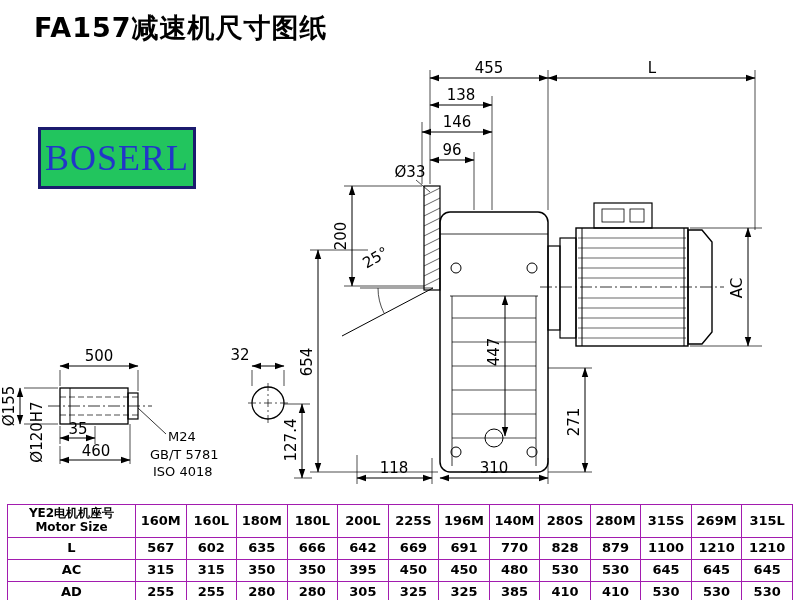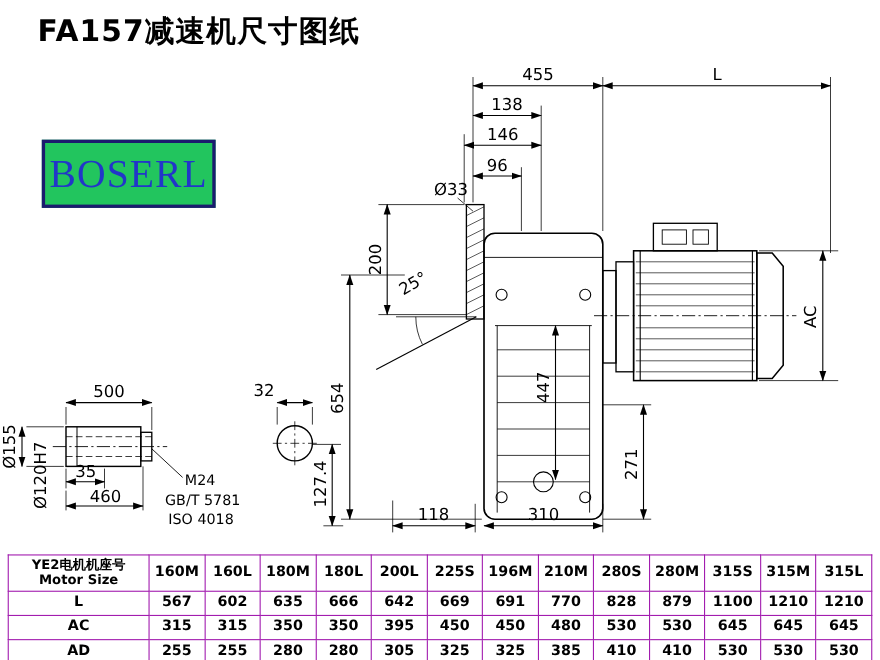--- a/index.html
+++ b/index.html
@@ -256,25 +256,25 @@
         <div>YE2电机机座号</div>
         <div>Motor Size</div>
       </th>
       <th>160M</th>
       <th>160L</th>
       <th>180M</th>
       <th>180L</th>
       <th>200L</th>
       <th>225S</th>
       <th>196M</th>
-      <th>210M</th>
+      <th>140M</th>
       <th>280S</th>
       <th>280M</th>
       <th>315S</th>
-      <th>315M</th>
+      <th>269M</th>
       <th>315L</th>
     </tr>
     <tr>
       <td>L</td>
       <td>567</td>
       <td>602</td>
       <td>635</td>
       <td>666</td>
       <td>642</td>
       <td>669</td>

